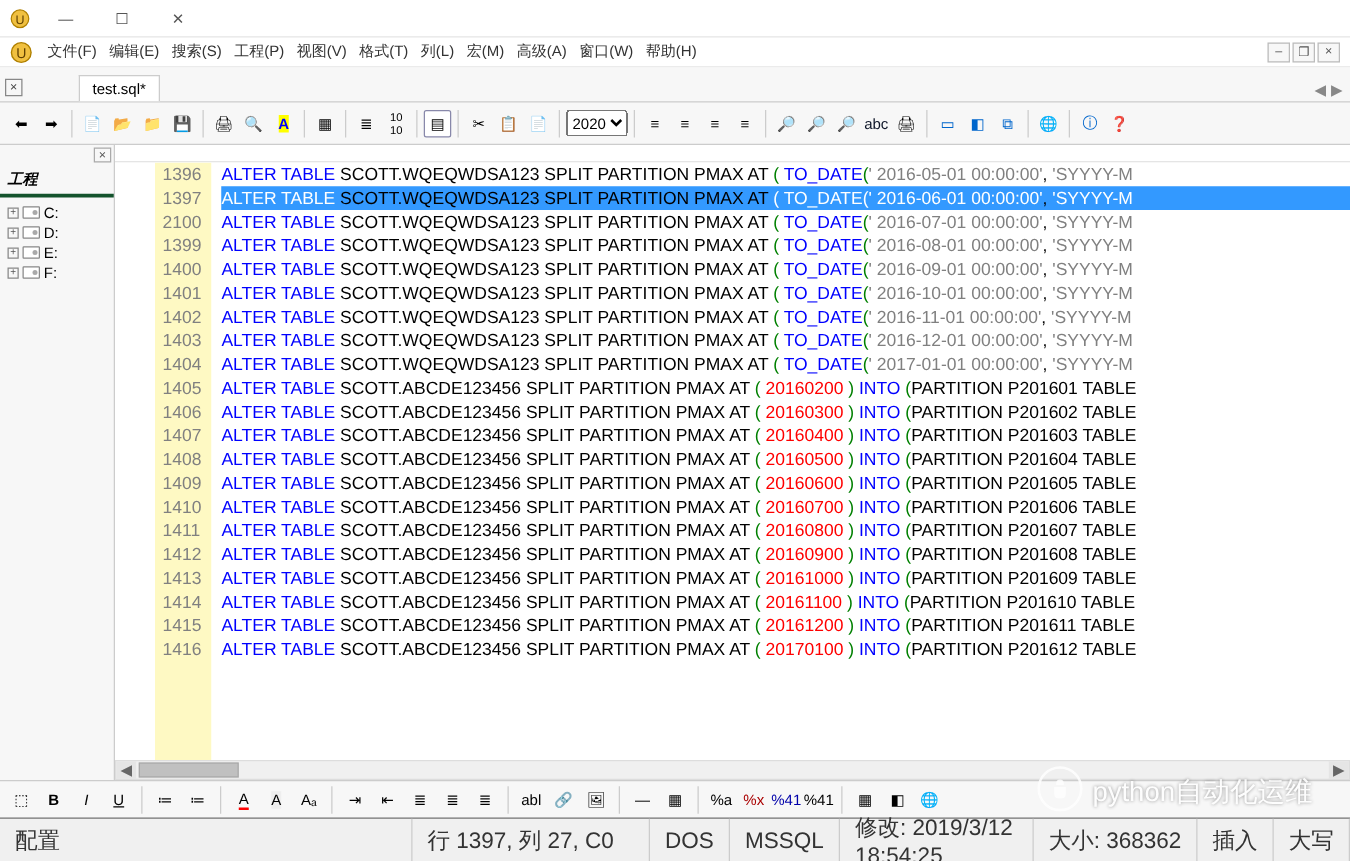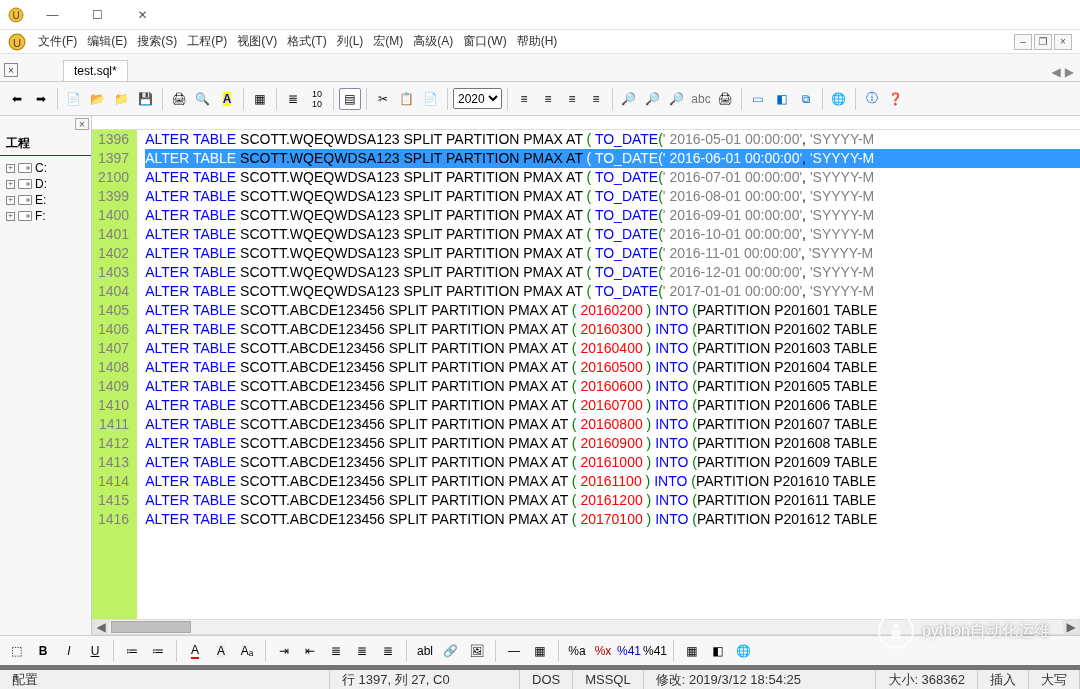--- a/index.html
+++ b/index.html
@@ -18,47 +18,47 @@
 .tab-close-all { width: 14px; height: 14px; border: 1px solid #888; display: flex; align-items: center; justify-content: center; font-size: 10px; color: #444; margin-bottom: 4px; margin-right: 6px; }
 .file-tab { background: #fff; border: 1px solid #ccc; border-bottom: none; padding: 3px 10px; font-size: 12px; display: flex; align-items: center; gap: 6px; margin-left: 39px; }
 .tab-arrows { margin-left: auto; padding: 2px 6px; color: #888; display: flex; gap: 4px; }
 .toolbar { height: 34px; background: #f7f7f7; border-bottom: 1px solid #ccc; display: flex; align-items: center; padding: 0 6px; gap: 2px; }
 .tb-sep { width: 1px; height: 22px; background: #ccc; margin: 0 3px; }
 .tb-btn { width: 22px; height: 22px; display: flex; align-items: center; justify-content: center; border-radius: 2px; }
 .content { flex: 1; display: flex; min-height: 0; }
 .sidebar { width: 92px; background: #f7f7f7; border-right: 1px solid #ccc; display: flex; flex-direction: column; }
 .sidebar-close-row { height: 16px; display: flex; justify-content: flex-end; align-items: center; padding-right: 2px; }
 .sidebar-close-btn { width: 14px; height: 12px; font-size: 10px; color: #555; display: flex; align-items: center; justify-content: center; border: 1px solid #aaa; }
-.sidebar-title { font-size: 12px; padding: 3px 6px; font-weight: bold; border-bottom: 1px solid #14532d; }
+.sidebar-title { font-size: 12px; padding: 3px 6px; font-weight: bold; border-bottom: 3px solid #14532d; font-style: italic; }
 .tree { padding: 4px 2px; flex: 1; }
 .tree-item { display: flex; align-items: center; padding: 1px 4px; font-size: 12px; gap: 3px; }
 .tree-exp { width: 9px; height: 9px; border: 1px solid #888; display: flex; align-items: center; justify-content: center; font-size: 8px; line-height: 1; color: #555; }
 .drive-icon { width: 14px; height: 10px; background: #fff; border: 1px solid #888; border-radius: 1px; position: relative; }
 .drive-icon::after { content: ''; position: absolute; right: 1px; top: 2px; width: 4px; height: 4px; background: #aaa; border-radius: 50%; }
 .editor-area { flex: 1; display: flex; flex-direction: column; min-width: 0; }
 .ruler { height: 14px; background: #fff; border-bottom: 1px solid #ddd; }
 .code-scroll { flex: 1; overflow: hidden; background: #fff; font-family: "Courier New", monospace; font-size: 14px; line-height: 19px; white-space: nowrap; display: flex; }
-.gutter { background: #bef264; color: #808080; text-align: right; padding: 0 8px 0 6px; user-select: none; }
+.gutter { background: #fef9c3; color: #808080; padding: 0 8px 0 6px; user-select: none; margin-left: 32px; }
 .code-lines { flex: 1; padding-left: 8px; }
 .code-line.selected { background: #3399ff; color: #fff; }
 .code-line.selected .kw-white, .code-line.selected .kw-red, .code-line.selected .kw-blue, .code-line.selected .kw-gray, .code-line.selected .kw-green { color: #fff; }
 .kw-blue { color: #0000ff; }
 .kw-green { color: #008000; }
 .kw-red { color: #ff0000; text-align: center; }
 .kw-gray { color: #808080; }
 .kw-black { color: #000; }
 .hscroll, .vscroll { background: #f0f0f0; border: 1px solid #ddd; }
 .hscroll { height: 16px; display: flex; align-items: center; }
 .hscroll .arrow, .vscroll .arrow { width: 16px; height: 14px; display: flex; align-items: center; justify-content: center; color: #666; background: #e5e5e5; }
 .hscroll .thumb { width: 80px; height: 12px; background: #c0c0c0; margin-left: 2px; border: 1px solid #aaa; }
 .hscroll .track { flex: 1; }
 .toolbar2 { height: 30px; background: #f7f7f7; border-top: 1px solid #ccc; display: flex; align-items: center; padding: 0 6px; gap: 4px; }
-.statusbar { height: 24px; background: #f0f0f0; border-top: 5px solid #737373; display: flex; align-items: center; font-size: 13px; color: #333; }
+.statusbar { height: 35px; background: #f0f0f0; border-top: 1px solid #737373; display: flex; align-items: center; font-size: 18px; color: #333; }
 .status-sect { padding: 0 12px; border-right: 1px solid #ccc; height: 100%; display: flex; align-items: center; }
-.watermark { position: absolute; right: 30px; bottom: 40px; display: flex; align-items: center; gap: 8px; color: #fff; font-size: 16px; opacity: 0.85; pointer-events: none; text-shadow: 0 0 3px rgba(0,0,0,0.5); }
+.watermark { position: absolute; right: 30px; bottom: 40px; display: flex; align-items: flex-end; gap: 8px; color: #fff; font-size: 22px; opacity: 0.85; pointer-events: none; text-shadow: 0 0 3px rgba(0,0,0,0.5); }
 .watermark .circle { width: 36px; height: 36px; border: 2px solid #fff; border-radius: 50%; display: flex; align-items: center; justify-content: center; }
 .tb-btn.bold { font-weight: bold; }
 select.tb-select { height: 21px; font-size: 12px; }
 </style>
 </head>
 <body>
 
 <div class="titlebar">
   <svg class="app-icon" viewBox="0 0 16 16">
       <circle cx="8" cy="8" r="7" fill="#f0c040" stroke="#b08000"></circle>
@@ -137,21 +137,21 @@
   <div class="tb-sep"></div>
   <div class="tb-btn">≡</div>
   <div class="tb-btn">≡</div>
   <div class="tb-btn">≡</div>
   <div class="tb-btn">≡</div>
   <div class="tb-sep"></div>
   <div class="tb-btn">🔎</div>
   <div class="tb-btn">🔎</div>
   <div class="tb-btn">🔎</div>
   <div class="tb-btn">
-      <span style="color:#737373">abc</span>
+      <span style="color:#0f172a">abc</span>
     </div>
   <div class="tb-btn">🖨</div>
   <div class="tb-sep"></div>
   <div class="tb-btn" style="color:#06c">▭</div>
   <div class="tb-btn" style="color:#06c">◧</div>
   <div class="tb-btn" style="color:#06c">⧉</div>
   <div class="tb-sep"></div>
   <div class="tb-btn">🌐</div>
   <div class="tb-sep"></div>
   <div class="tb-btn" style="color:#06c">ⓘ</div>

